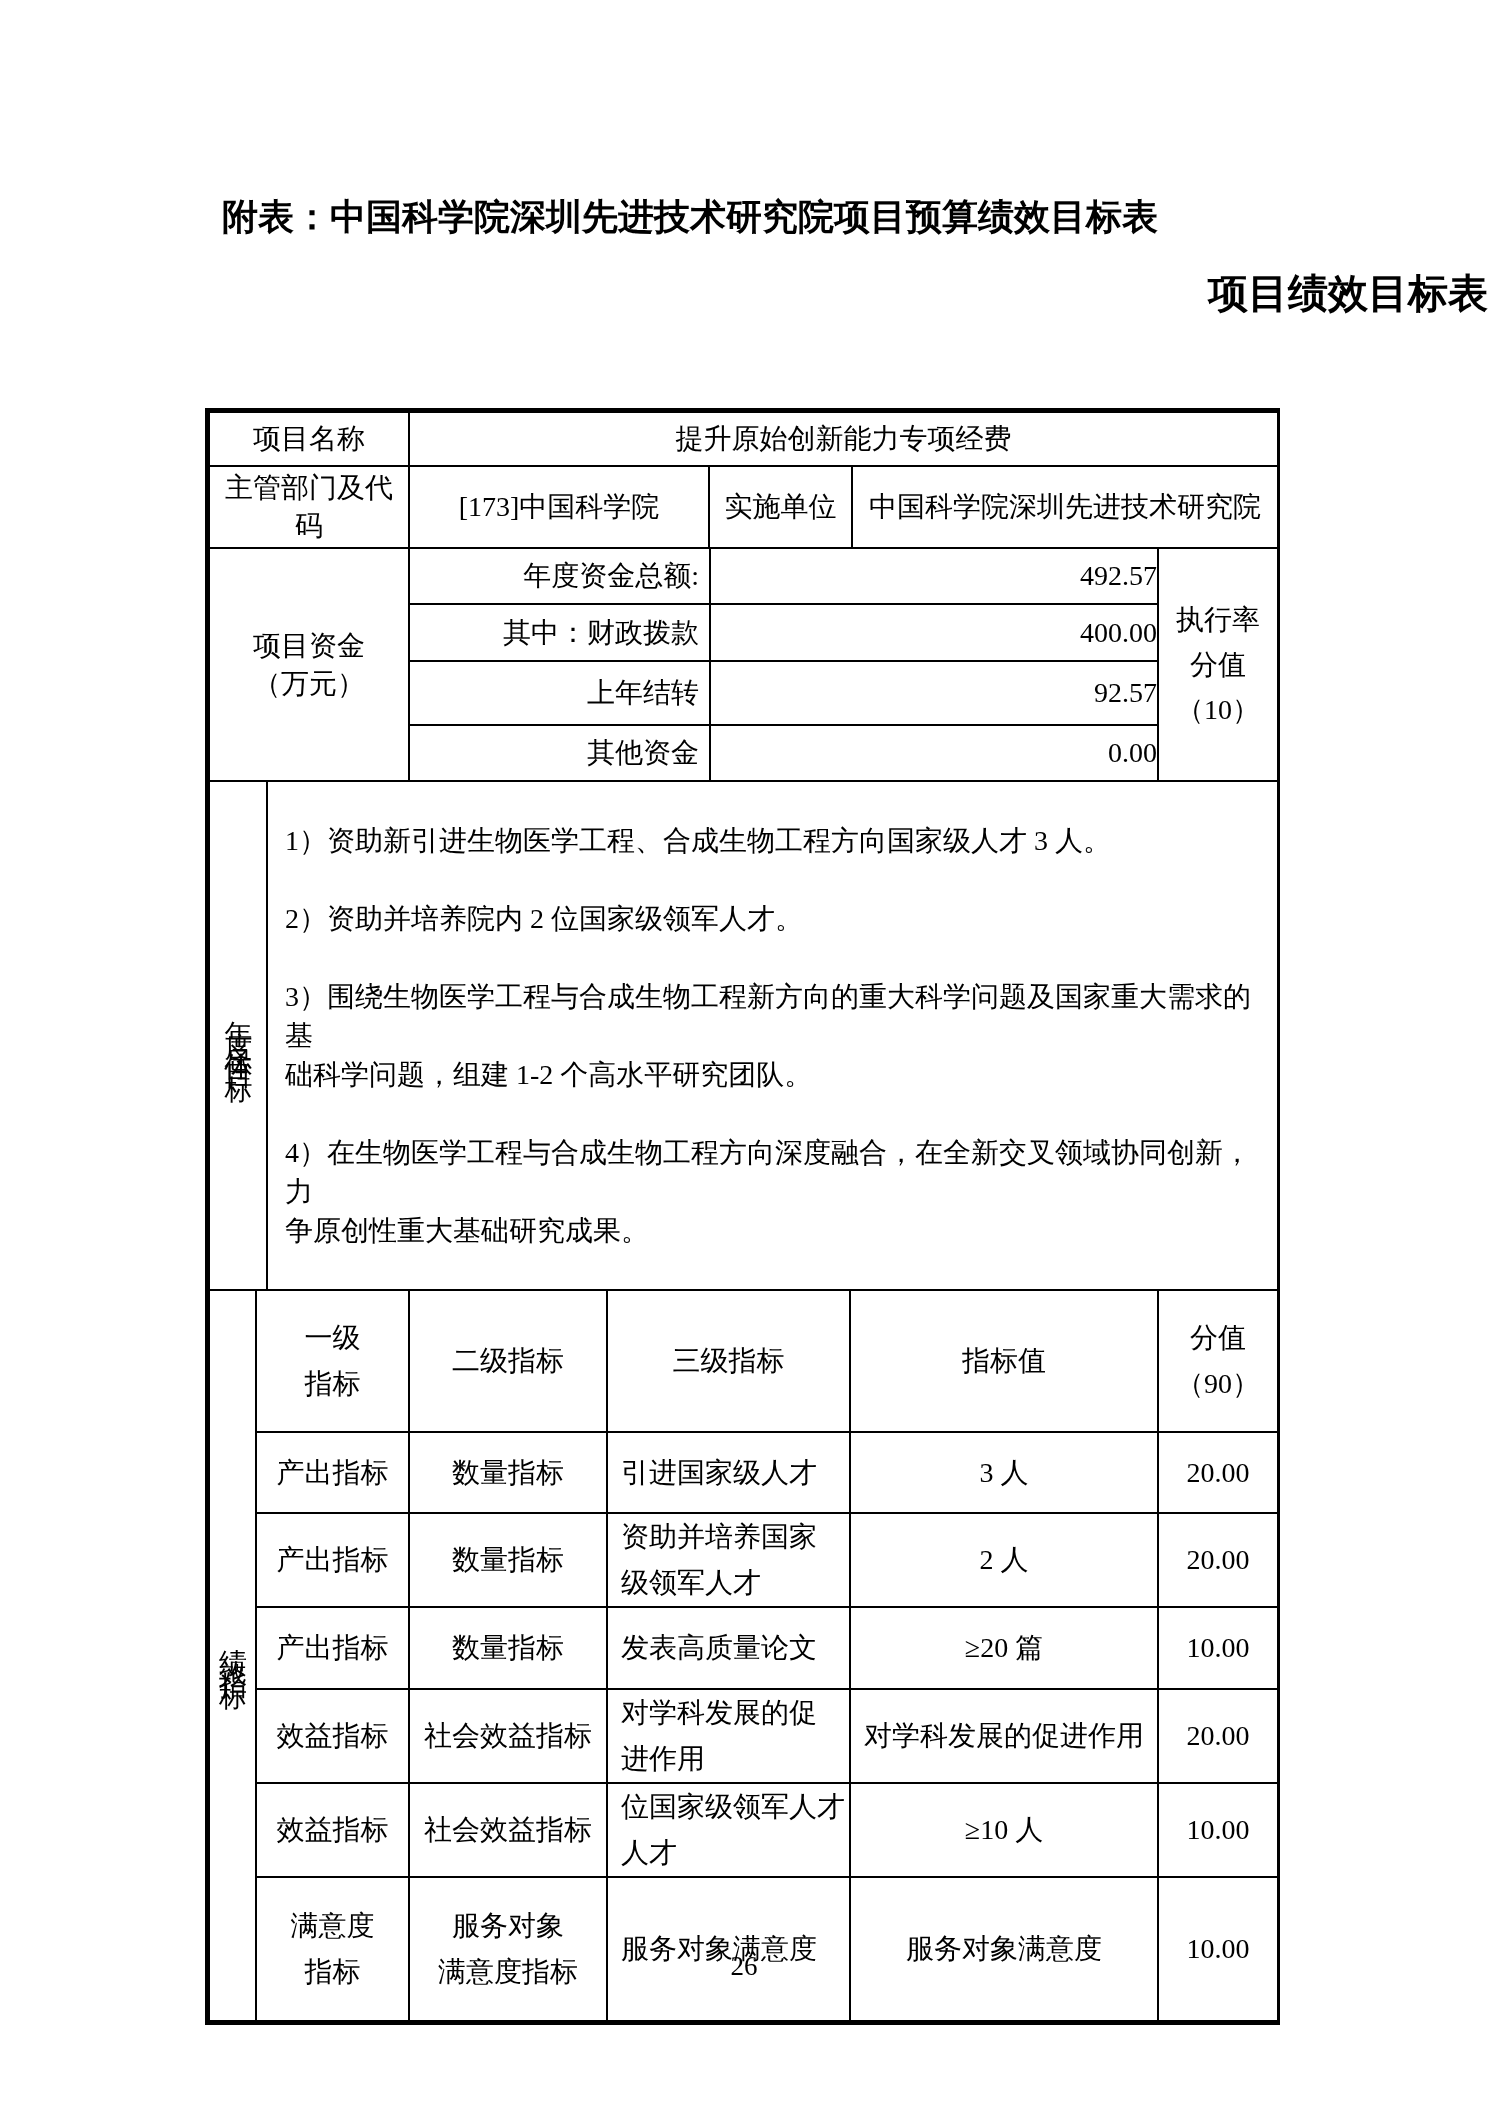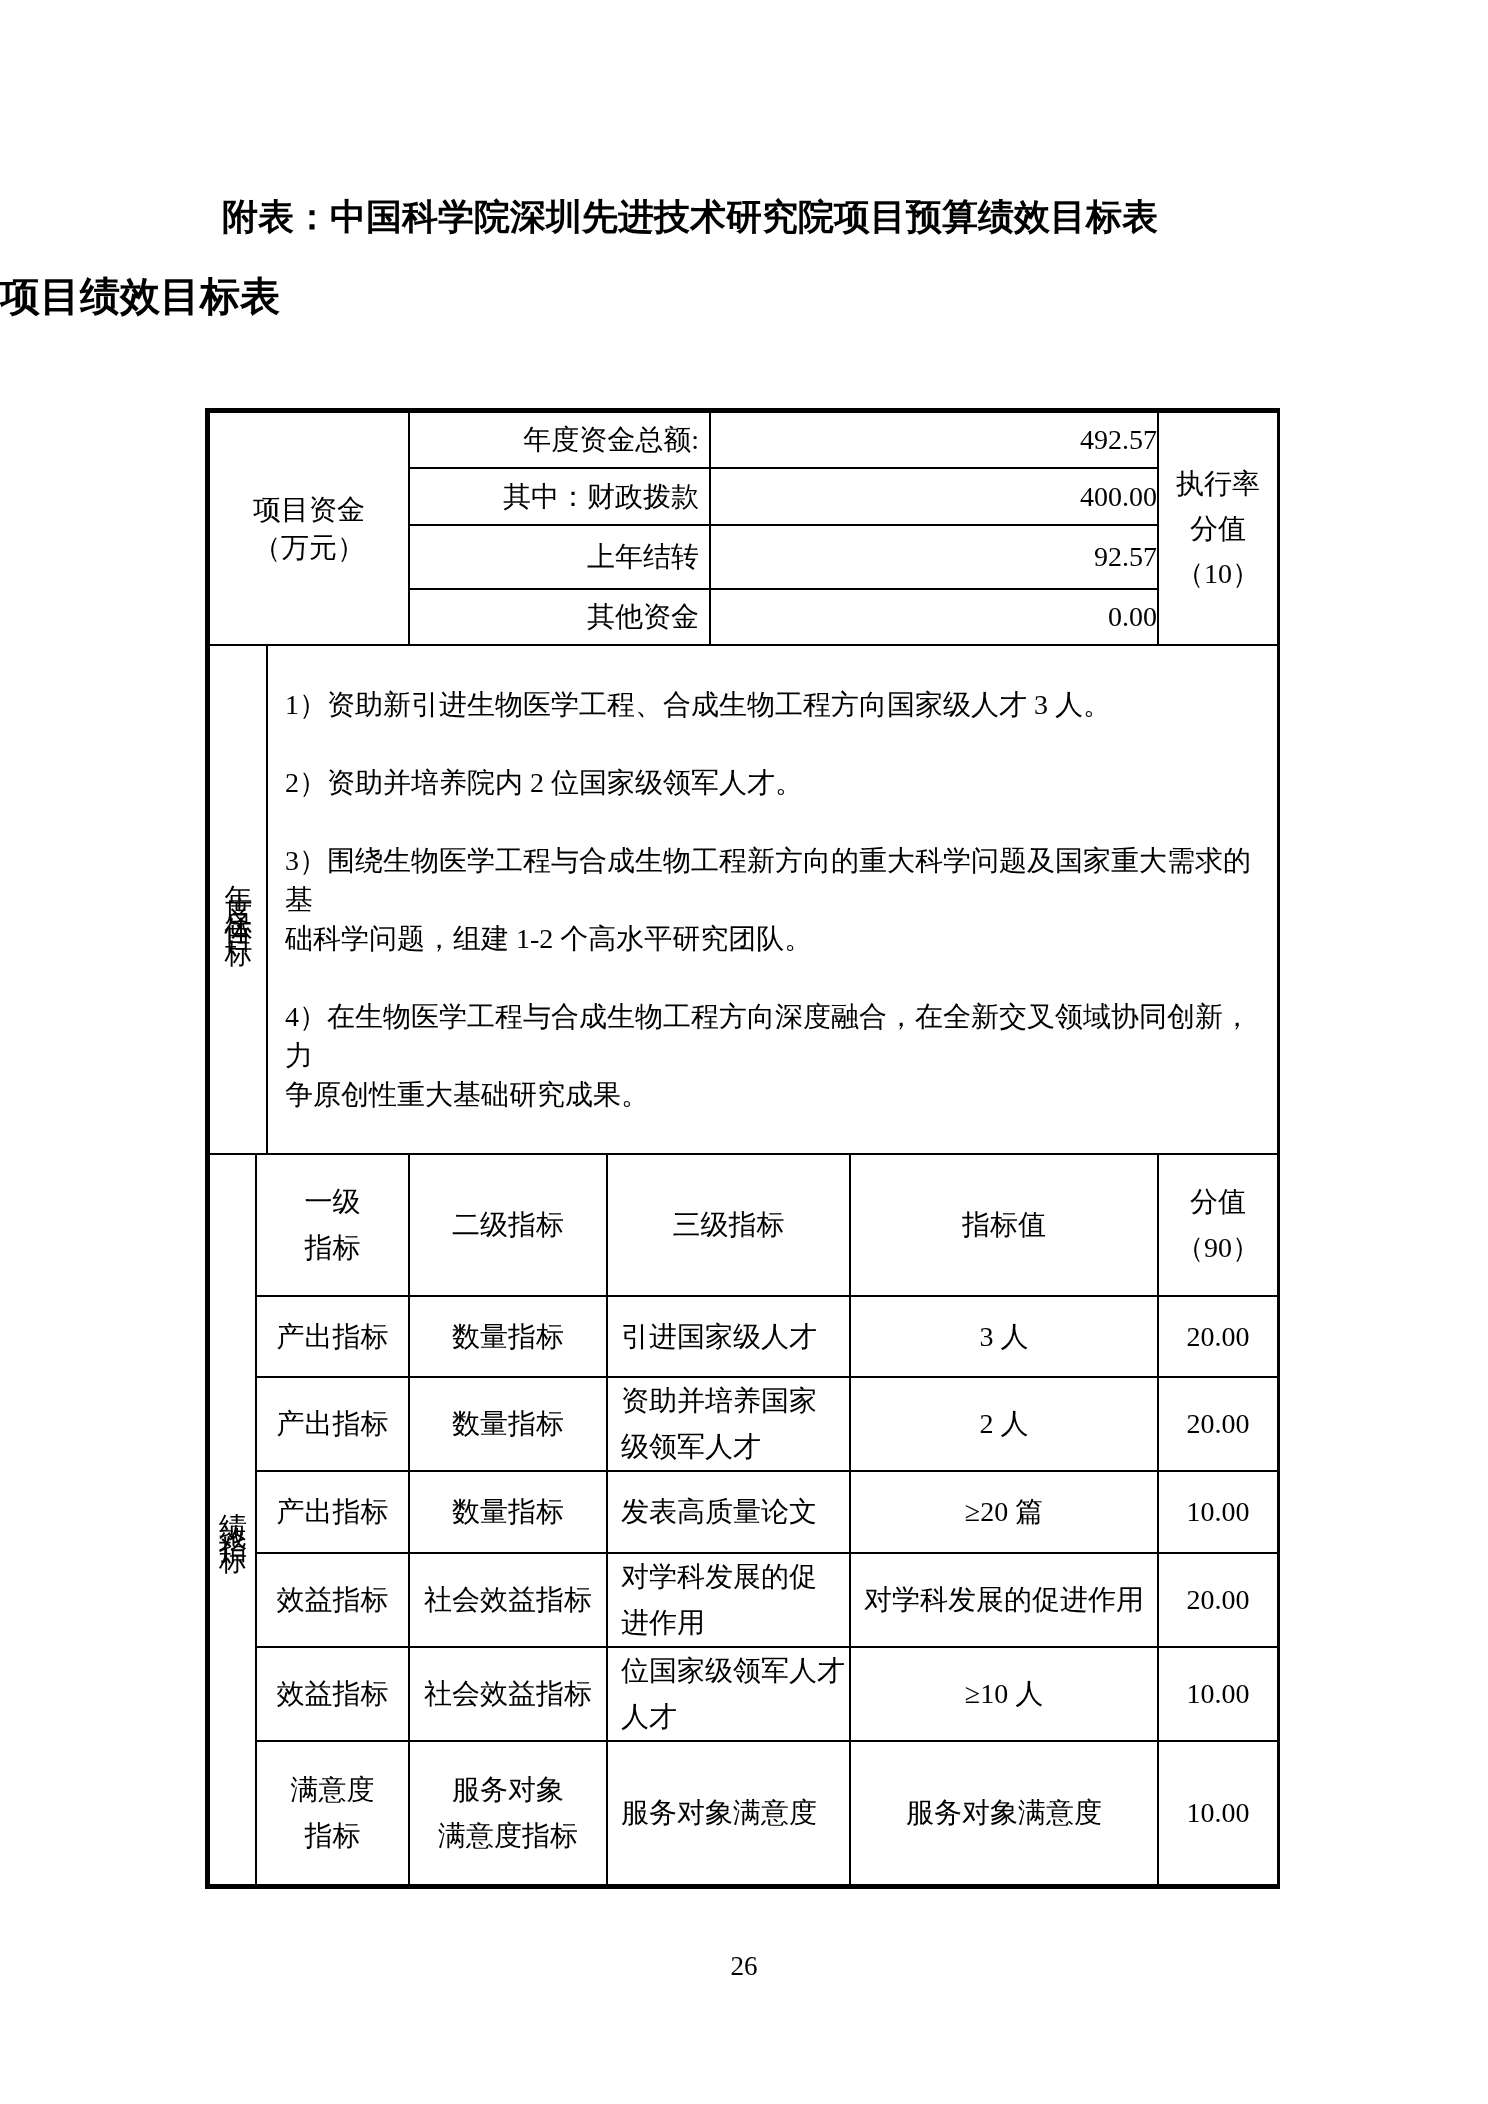--- a/index.html
+++ b/index.html
@@ -25,22 +25,22 @@
     font-size: 36px;
     line-height: 46px;
     letter-spacing: 0px;
     white-space: nowrap;
   }
   .table-title {
     position: absolute;
     left: 0;
     top: 274px;
     width: 100%;
-    text-align: left;
-    font-family: Liberation Serif, serif;
+    text-align: right;
+    font-family: Liberation Mono, monospace;
     font-weight: 700;
     font-size: 40px;
     line-height: 46px;
   }
   .year-line {
     position: absolute;
     left: 0;
     top: 342px;
     width: 100%;
     text-align: center;
@@ -105,20 +105,41 @@
 </head>
 <body>
 
 <div class="page">
 
   <div class="attachment-title">附表：中国科学院深圳先进技术研究院项目预算绩效目标表</div>
   <div class="table-title">项目绩效目标表</div>
 
   <div class="doc-table">
 
+    <table>
+      <colgroup>
+          <col style="width:200px">
+          <col style="width:300px">
+          <col style="width:143px">
+          <col style="width:426px">
+        </colgroup>
+      <tbody>
+          <tr style="height:54px">
+        <td>项目名称</td>
+        <td colspan="3">提升原始创新能力专项经费</td>
+      </tr>
+      <tr style="height:82px">
+        <td>主管部门及代
+码</td>
+        <td>[173]中国科学院</td>
+        <td>实施单位</td>
+        <td>中国科学院深圳先进技术研究院</td>
+      </tr>
+    </tbody>
+      </table>
 
     <table>
       <colgroup>
           <col style="width:200px">
           <col style="width:301px">
           <col style="width:448px">
           <col style="width:120px">
         </colgroup>
       <tbody>
           <tr style="height:56px">

